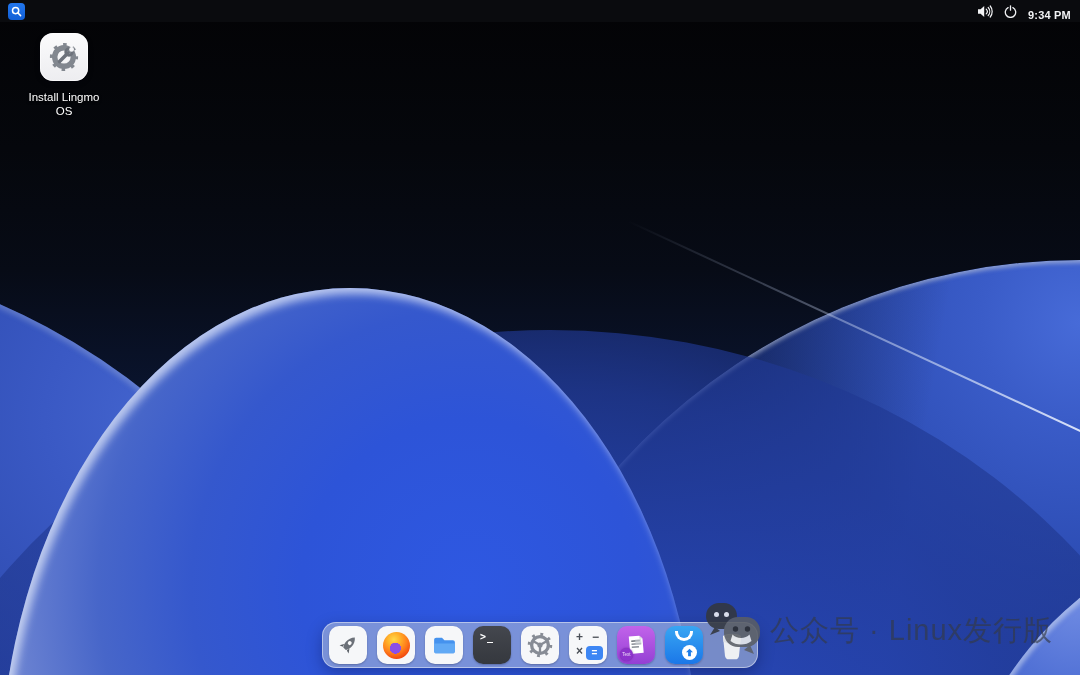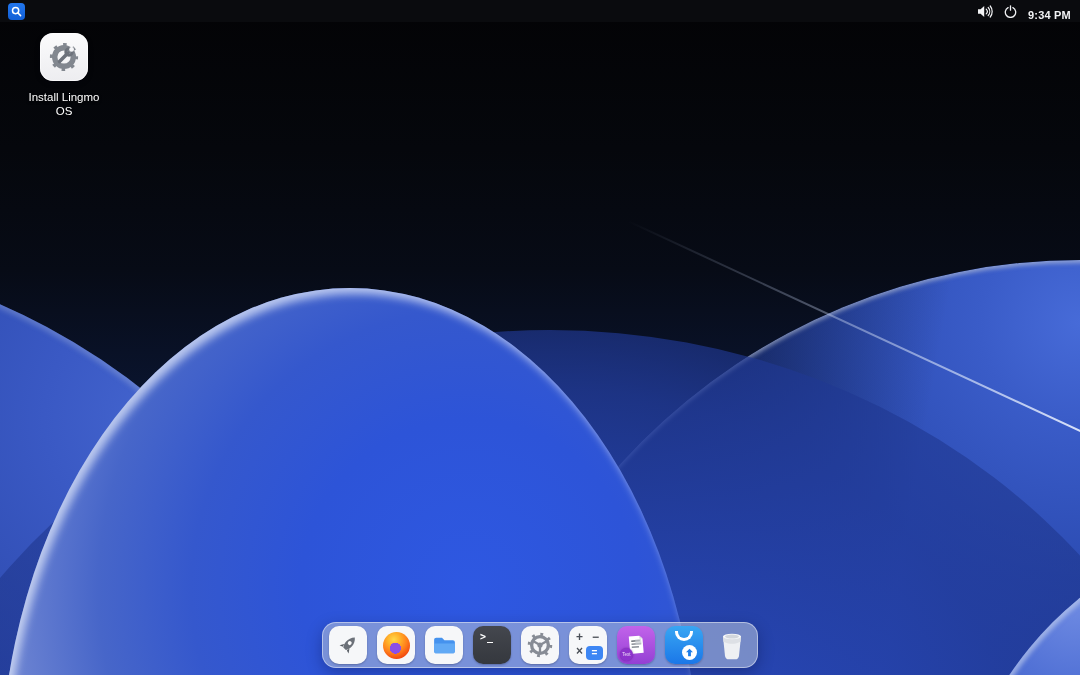--- a/index.html
+++ b/index.html
@@ -233,14 +233,28 @@
       <svg width="34" height="36" viewBox="0 0 32 34">
         <path d="M7.5 9h17l-1.9 18.3c-.2 1.8-1.7 3.2-3.5 3.2h-6.2c-1.8 0-3.3-1.4-3.5-3.2L7.5 9z" fill="#eef0f3"></path>
         <path d="M7.5 9h17l-.5 5c-2.3 1.2-5 1.9-8 1.9s-5.7-.7-8-1.9l-.5-5z" fill="#dde0e5"></path>
         <ellipse cx="16" cy="9" rx="8.5" ry="2.6" fill="#f8f9fb"></ellipse>
         <ellipse cx="16" cy="9" rx="6.6" ry="1.8" fill="#d2d6dc"></ellipse>
       </svg>
     </div>
 
   </div>
 
+  <div class="watermark">
+    <svg class="wm-logo" width="62" height="56" viewBox="0 0 62 56">
+      <rect x="4" y="2" width="31" height="26" rx="13" fill="#33373e"></rect>
+      <path d="M13 26l-5 8 10-4z" fill="#33373e"></path>
+      <circle cx="14.5" cy="13.5" r="2.5" fill="#f2f3f5"></circle>
+      <circle cx="24.5" cy="13.5" r="2.5" fill="#f2f3f5"></circle>
+      <rect x="22" y="16" width="36" height="30" rx="14" fill="#5a5e65"></rect>
+      <path d="M48 44l4 9-10-4z" fill="#5a5e65"></path>
+      <circle cx="33.5" cy="28" r="2.7" fill="#23262b"></circle>
+      <circle cx="45.5" cy="28" r="2.7" fill="#23262b"></circle>
+      <path d="M30.5 33.5c3.6 4.6 13.4 4.6 17 0l2 6.5c-5.5 4.8-15.5 4.8-21 0z" fill="#e6e8eb"></path>
+    </svg>
+    <div class="wm-text">公众号 · Linux发行版</div>
+  </div>
 
 </div>
 
 </body></html>

